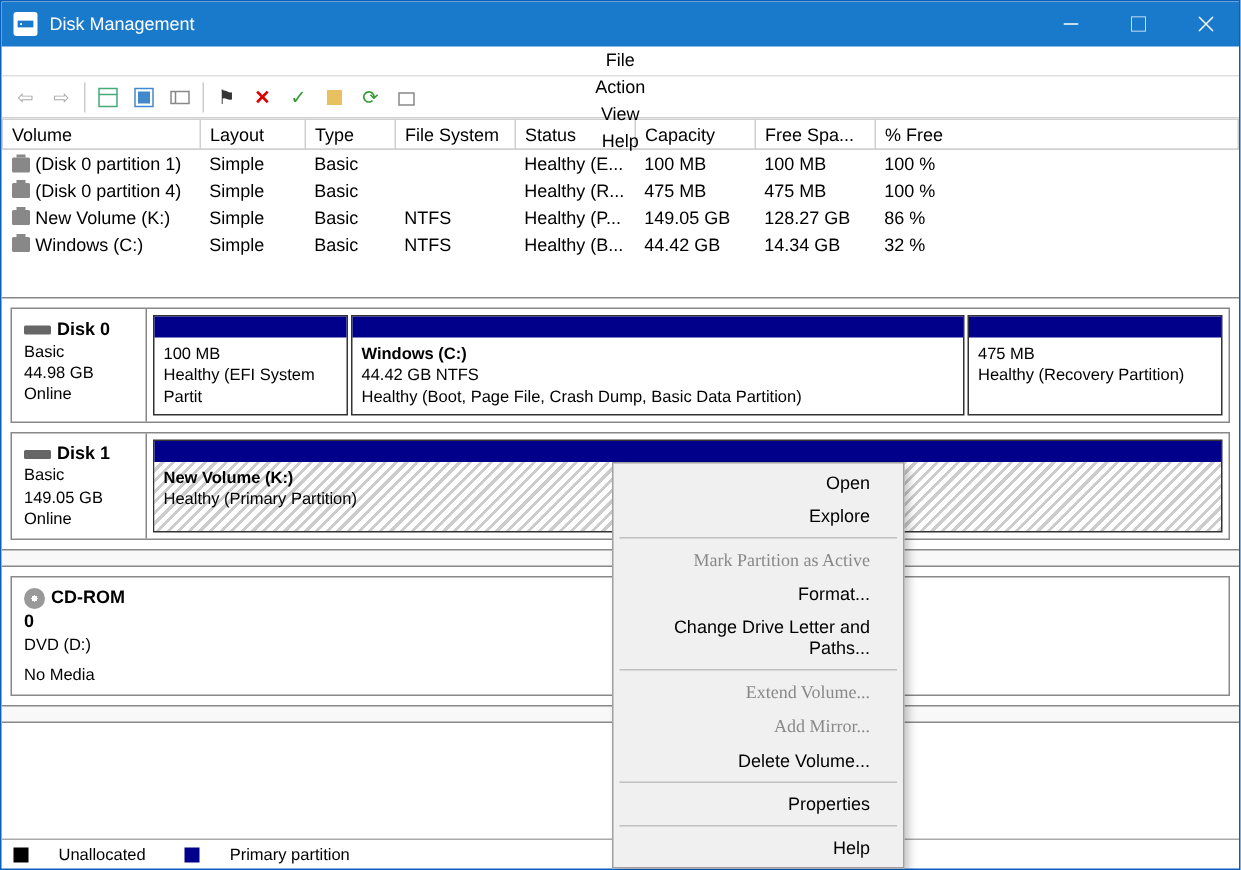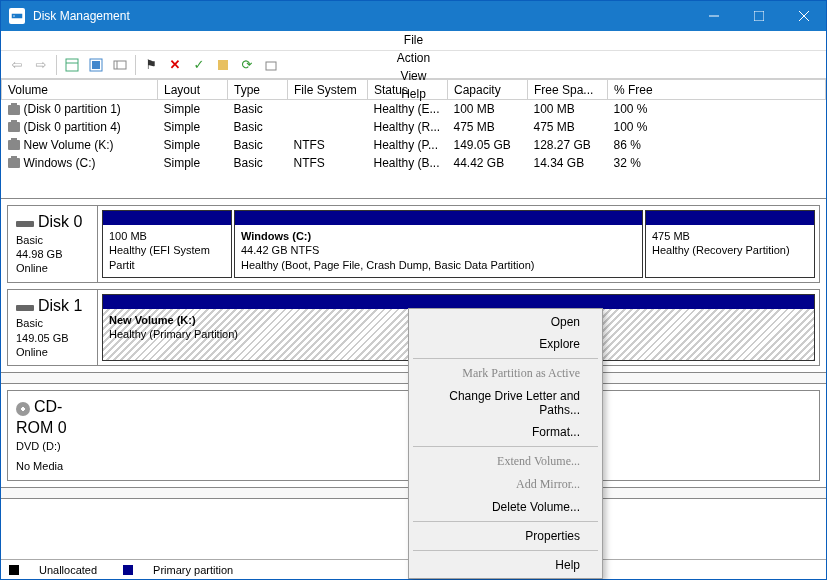--- a/index.html
+++ b/index.html
@@ -18,21 +18,21 @@
 .content { height: calc(100% - 30px - 20px - 28px - 20px); overflow: auto; }
 .vol-table { width: 100%; border-collapse: collapse; font-size: 12px; }
 .vol-table th { text-align: left; font-weight: normal; padding: 2px 6px; border: 1px solid #d0d0d0; background: #fff; height: 20px; }
 .vol-table td { padding: 1px 6px; border: none; height: 18px; white-space: nowrap; }
 .vol-table td .vicon { display: inline-block; width: 12px; height: 10px; background: #888; margin-right: 4px; vertical-align: middle; border-radius: 1px; position: relative; }
 .vol-table td .vicon::before { content: ''; position: absolute; top: -2px; left: 3px; width: 6px; height: 2px; background: #888; }
 .table-wrap { height: 120px; border-bottom: 1px solid #888; overflow: hidden; }
 .disk-area { padding: 0; }
 .disk-row { display: flex; border: 1px solid #888; margin: 6px; min-height: 72px; }
 .disk-label { width: 90px; padding: 6px 8px; font-size: 11px; line-height: 1.3; border-right: 1px solid #888; }
-.disk-label .dname { font-weight: normal; font-size: 16px; }
+.disk-label .dname { font-weight: bold; font-size: 12px; }
 .disk-icon { display: inline-block; width: 18px; height: 6px; background: #666; margin-right: 4px; vertical-align: middle; border-radius: 1px; }
 .disk-icon.cd { border-radius: 50%; width: 14px; height: 14px; background: radial-gradient(circle, #fff 20%, #999 21%, #999 100%); }
 .parts { flex: 1; display: flex; padding: 4px; gap: 2px; }
 .part { border: 1px solid #333; display: flex; flex-direction: column; font-size: 11px; line-height: 1.3; }
 .part .phead { height: 14px; background: #00008b; }
 .part .pbody { padding: 4px 6px; flex: 1; }
 .part .pname { font-weight: bold; }
 .part.hatched .pbody { background: repeating-linear-gradient(135deg, #fff, #fff 3px, #ccc 3px, #ccc 5px); }
 .separator-row { height: 12px; border-top: 1px solid #888; border-bottom: 1px solid #888; margin: 0; background: #f8f8f8; }
 .legend { height: 20px; border-top: 1px solid #aaa; display: flex; align-items: center; padding: 0 8px; font-size: 11px; gap: 20px; }
@@ -118,21 +118,21 @@
         <rect x="2" y="4" width="10" height="8" fill="none" stroke="#888"></rect>
       </svg>
     </div>
 </div>
 
 <div class="content">
   <div class="table-wrap">
     <table class="vol-table">
       <thead>
         <tr>
-          <th style="width:156px">Volume</th>
+          <th style="width:132px">Volume</th>
           <th style="width:70px">Layout</th>
           <th style="width:60px">Type</th>
           <th style="width:80px">File System</th>
           <th style="width:80px">Status</th>
           <th style="width:80px">Capacity</th>
           <th style="width:80px">Free Spa...</th>
           <th>% Free</th>
         </tr>
       </thead>
       <tbody id="vol-body">
@@ -253,22 +253,22 @@
   <span>Unallocated</span>
   <span class="sw blue" style="margin-left:6px"></span>
   <span>Primary partition</span>
 </div>
 
 <div class="context-menu">
   <div class="cmitem">Open</div>
   <div class="cmitem">Explore</div>
   <div class="cmsep"></div>
   <div class="cmitem disabled">Mark Partition as Active</div>
+  <div class="cmitem">Format...</div>
   <div class="cmitem">Change Drive Letter and Paths...</div>
-  <div class="cmitem">Format...</div>
   <div class="cmsep"></div>
   <div class="cmitem disabled">Extend Volume...</div>
   <div class="cmitem disabled">Add Mirror...</div>
   <div class="cmitem">Delete Volume...</div>
   <div class="cmsep"></div>
   <div class="cmitem">Properties</div>
   <div class="cmsep"></div>
   <div class="cmitem">Help</div>
 </div>
 

